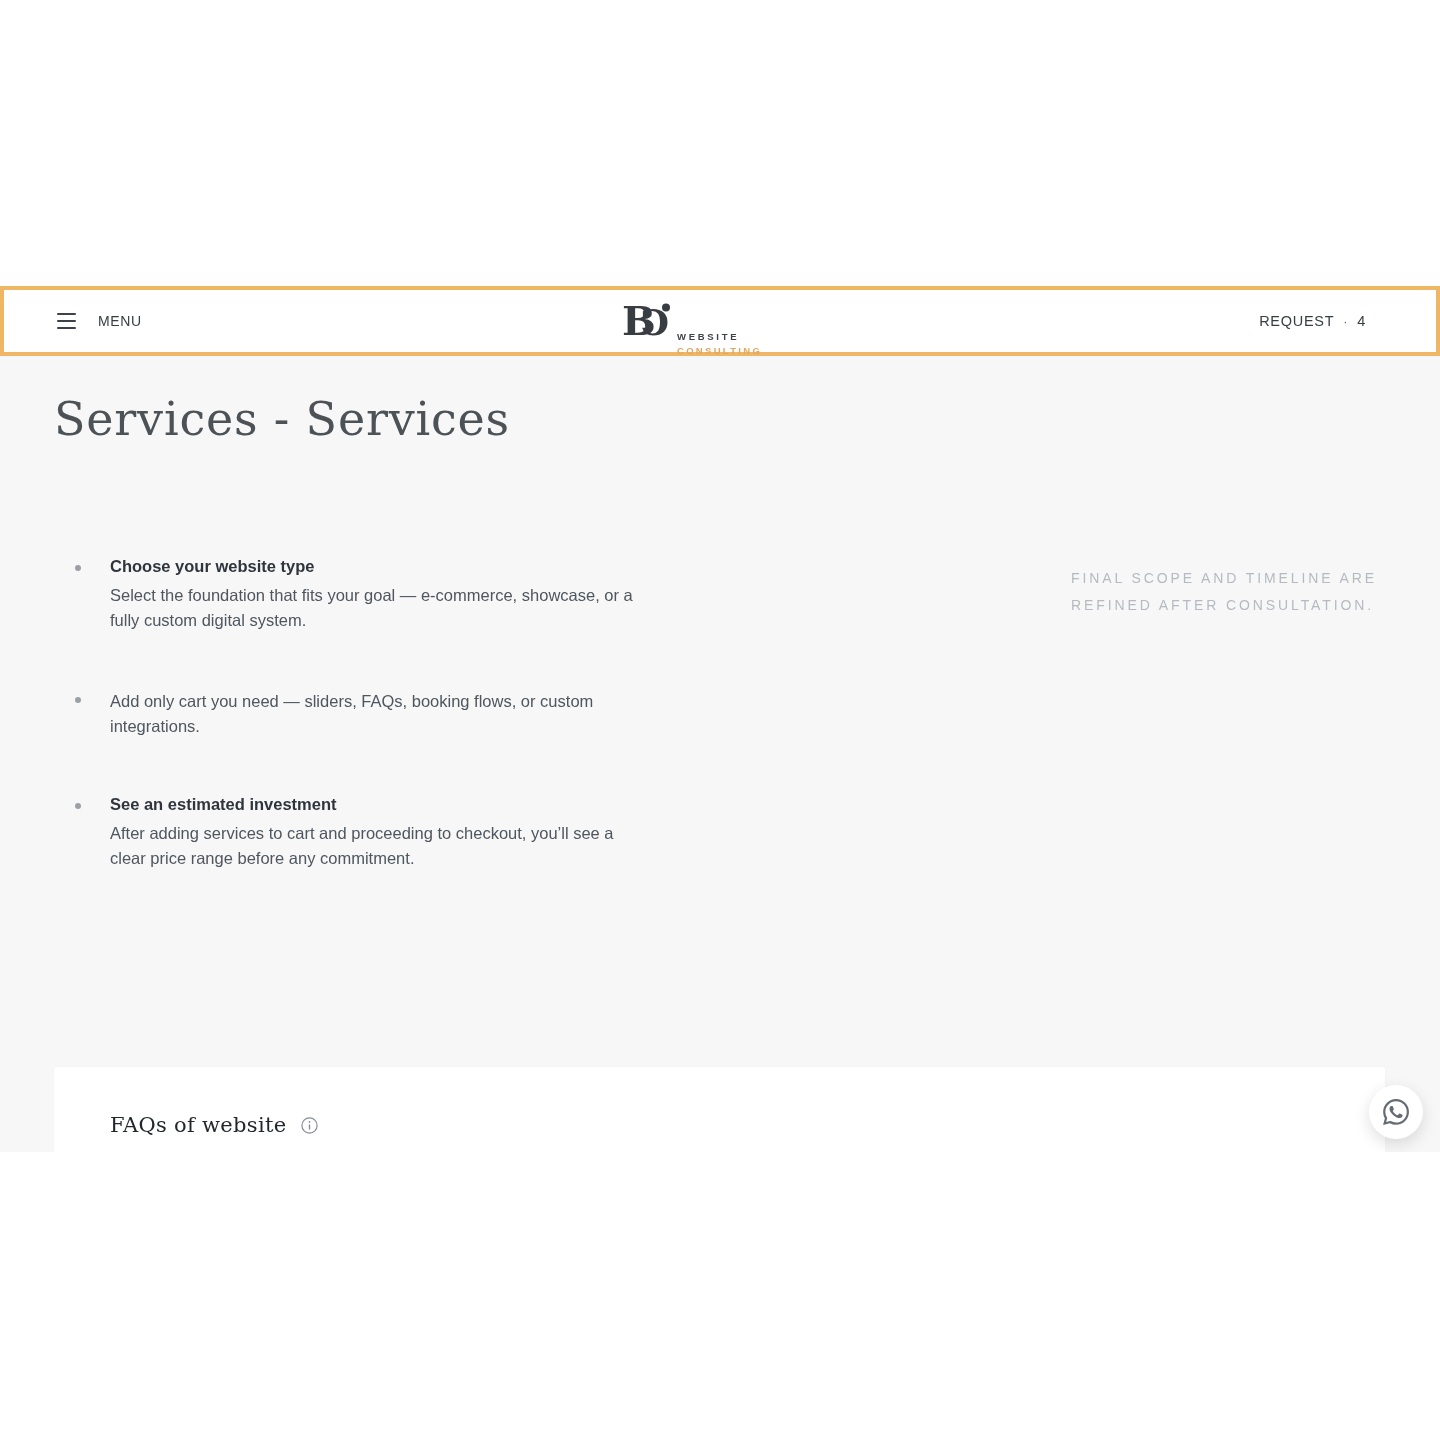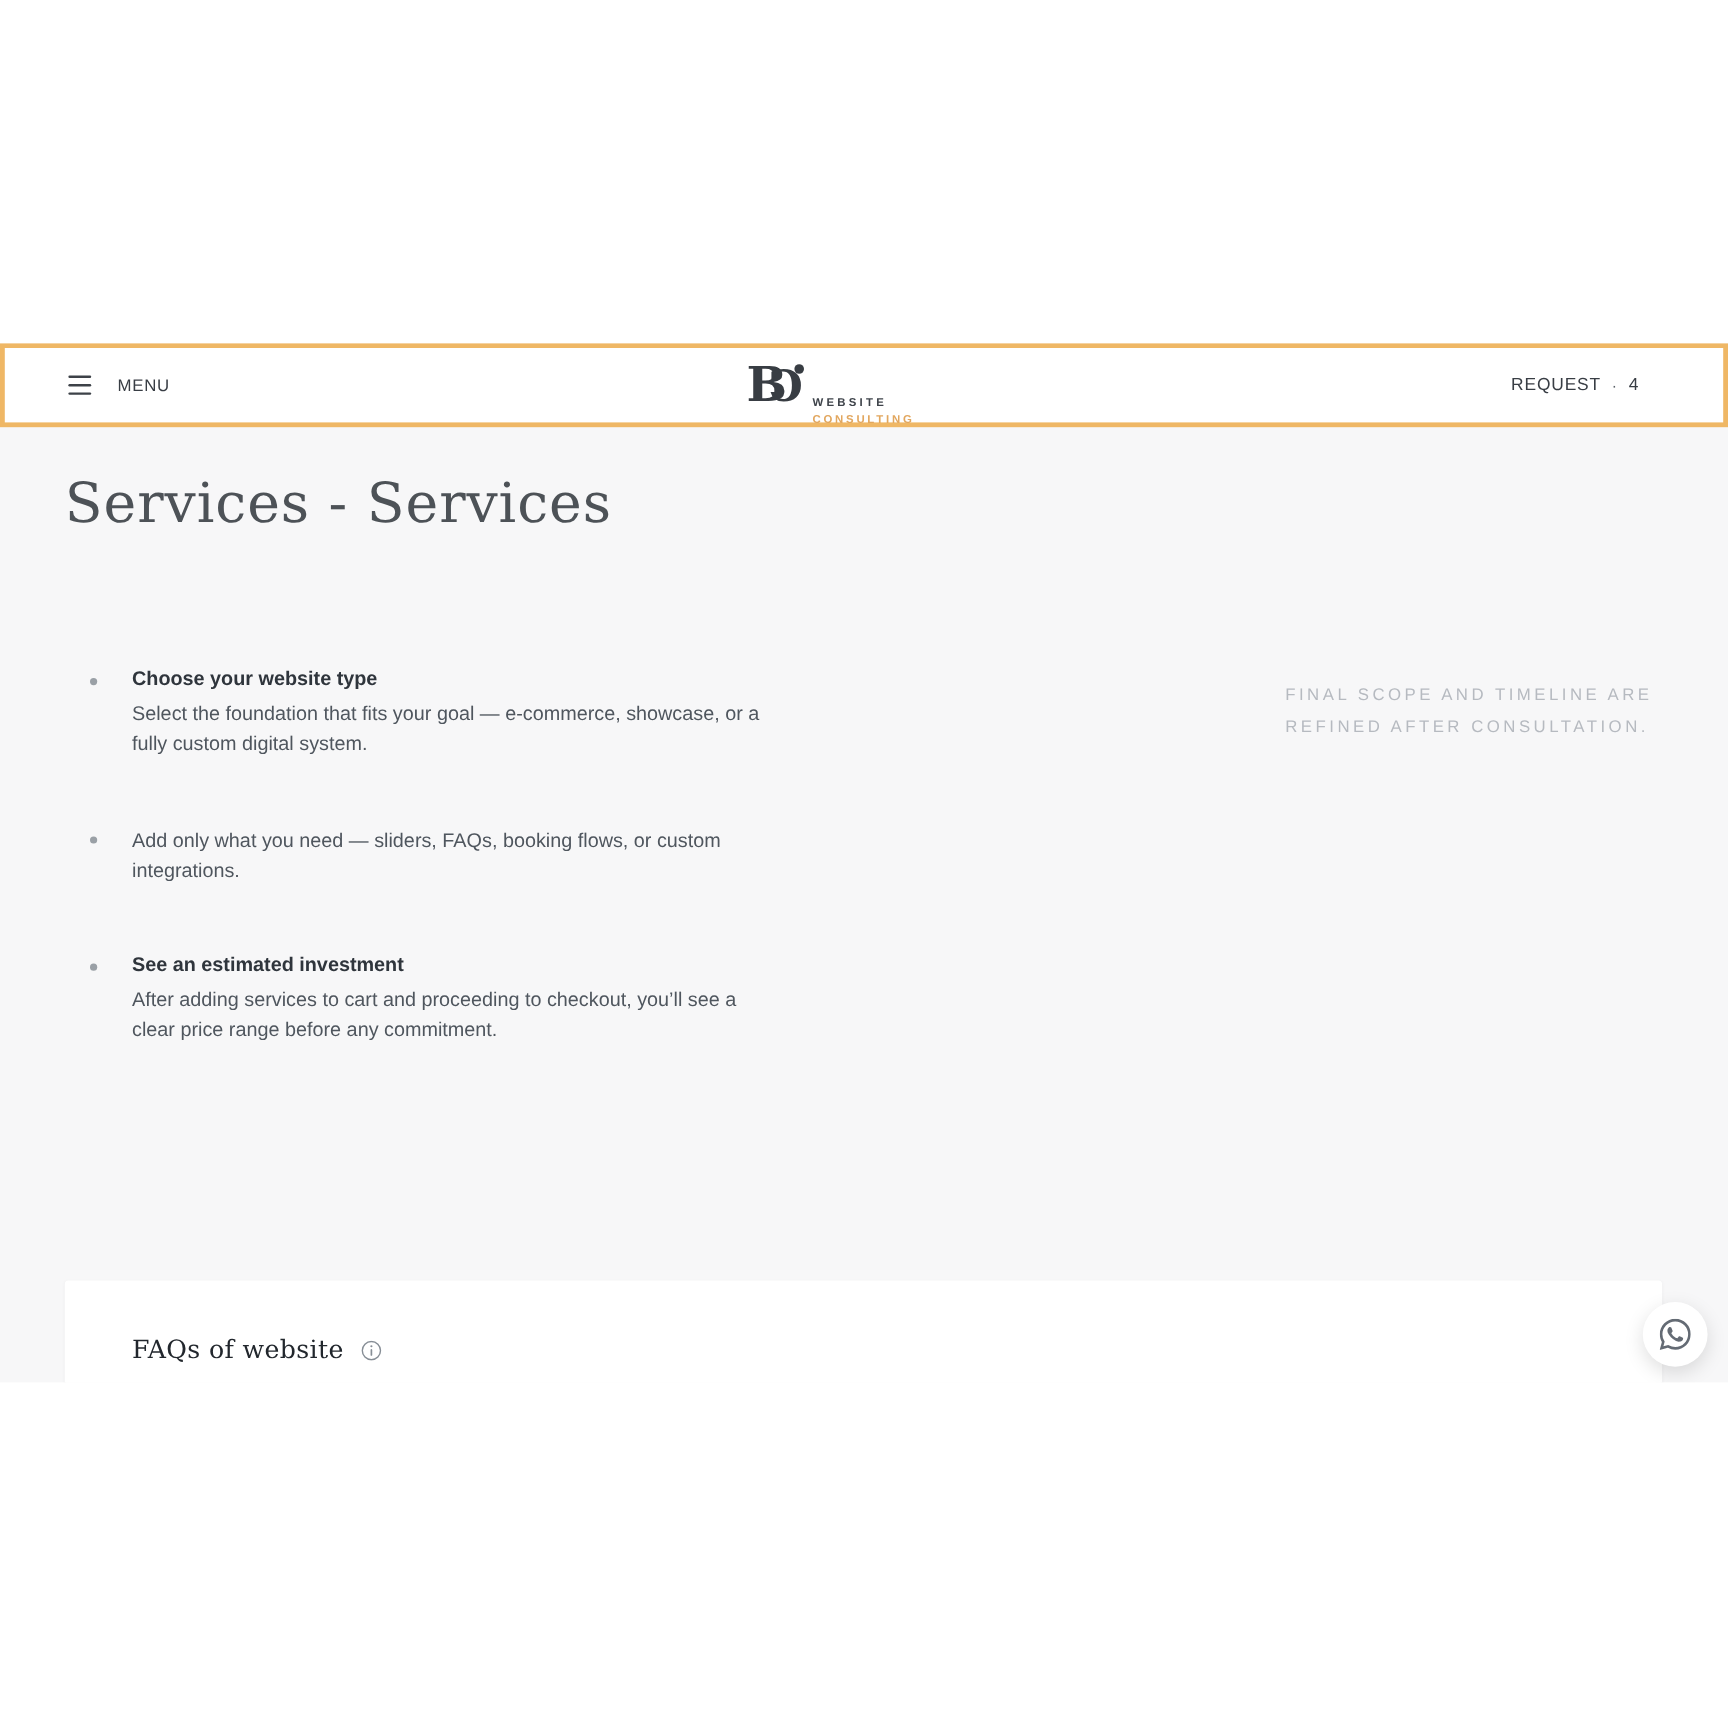--- a/index.html
+++ b/index.html
@@ -103,21 +103,21 @@
       <li class="bullet-item">
         <span class="bullet-dot"></span>
         <span class="bullet-content">
           <div class="bullet-title">Choose your website type</div>
           <div class="bullet-desc">Select the foundation that fits your goal — e-commerce, showcase, or a fully custom digital system.</div>
         </span>
       </li>
       <li class="bullet-item">
         <span class="bullet-dot"></span>
         <span class="bullet-content">
-          <div class="bullet-desc">Add only what you need — sliders, FAQs, booking flows, or custom integrations.</div>
+          <div class="bullet-desc">Add only cart you need — sliders, FAQs, booking flows, or custom integrations.</div>
         </span>
       </li>
       <li class="bullet-item">
         <span class="bullet-dot"></span>
         <span class="bullet-content">
           <div class="bullet-title">See an estimated investment</div>
           <div class="bullet-desc">After adding services to cart and proceeding to checkout, you’ll see a clear price range before any commitment.</div>
         </span>
       </li>
     </ul>

